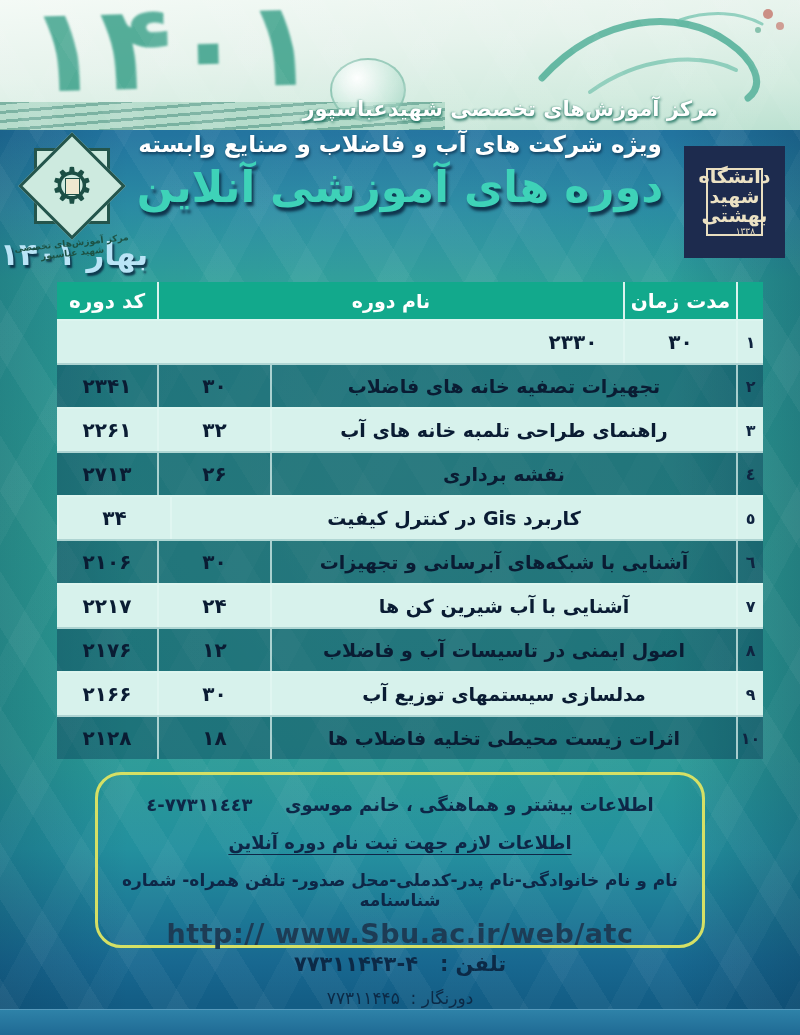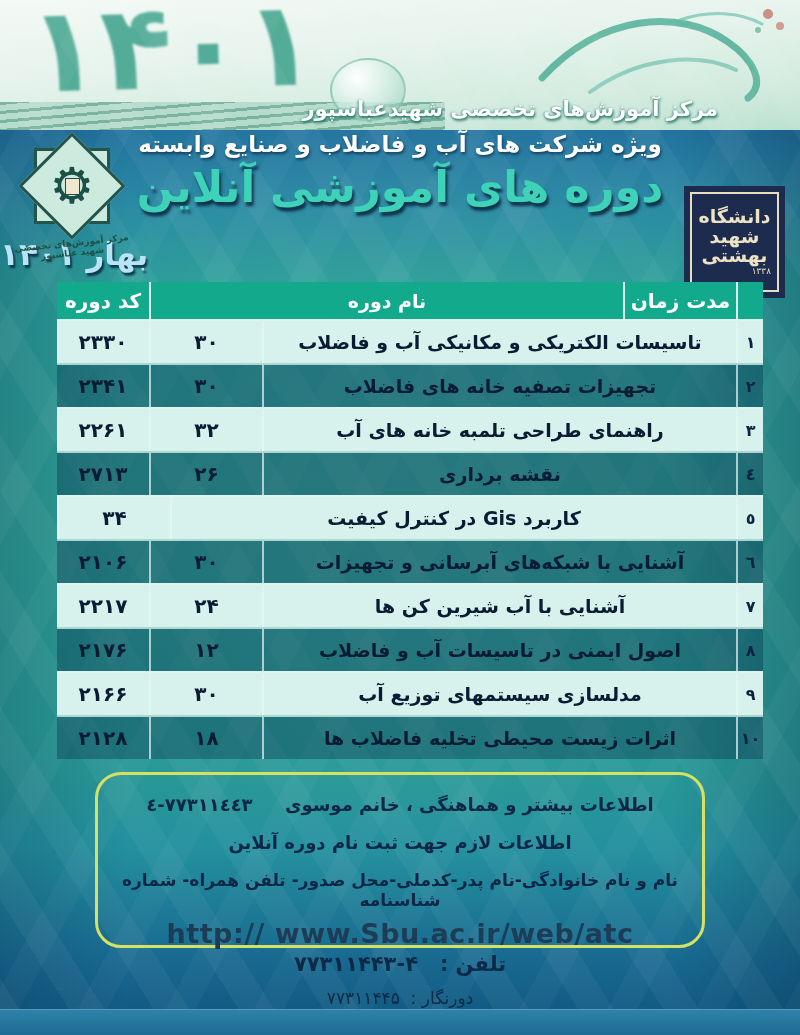--- a/index.html
+++ b/index.html
@@ -66,47 +66,47 @@
   
   .logo-left { position:absolute; left:14px; top:140px; width:116px; height:124px; direction:ltr; }
   .star-wrap { position:relative; width:92px; height:92px; margin:0 auto; }
   .star-sq { position:absolute; inset:8px; background:#cdeadf; border:3px solid #24554c; }
   .star-sq.r45 { transform:rotate(45deg); }
   .gear { position:absolute; left:0; top:0; width:92px; height:92px; display:flex; align-items:center; justify-content:center;
           font-size:50px; color:#1c4f45; }
   .gear-core { position:absolute; left:39px; top:38px; width:15px; height:17px; background:#efe8cf; border:1px solid #1c4f45; }
   .logo-caption { margin-top:6px; text-align:center; font-size:9px; font-weight:bold; color:#1d5244; transform:rotate(-6deg); }
 
-  .logo-right { position:absolute; left:684px; top:146px; width:101px; height:112px; background:#1d2b4e; padding:6px;margin-top:40px; }
+  .logo-right { position:absolute; left:684px; top:146px; width:101px; height:112px; background:#1d2b4e; padding:22px; }
   .lr-inner { width:100%; height:100%; border:2px solid #e9dfc0; display:flex; flex-direction:column;
               align-items:center; justify-content:center; color:#ece2c4; line-height:1.02; }
   .lr-line { font-size:19px; font-weight:bold; }
   .lr-year { font-size:9px; margin-top:2px; align-self:flex-start; padding-right:6px; }
 
   
   .table { position:absolute; right:auto; left:57px; top:282px; width:706px; direction:rtl; }
   .thead { display:flex; height:37px; background:#12a98c; color:#ffffff; font-weight:bold; font-size:20px; }
   .trow  { display:flex; height:44px; font-weight:bold; color:#0a1c33; border-top:2px solid rgba(222,246,240,0.75); }
   .trow.light { background:#d7f2ec; }
   .trow.dark  { background:rgba(8,49,78,0.38); }
   .cell { display:flex; align-items:center; justify-content:center; }
   .c-num  { width:27px; font-size:16px; color:#0f2440; }
   .c-name { flex:1; font-size:19px; }
   .c-dur  { width:113px; font-size:20px; }
-  .c-code { width:92px; font-size:20px; }
+  .c-code { width:100px; font-size:20px; }
   .thead .c-num, .thead .c-name, .thead .c-dur { border-left:2px solid rgba(255,255,255,0.85); }
   .trow .c-num, .trow .c-name, .trow .c-dur { border-left:2px solid rgba(228,248,244,0.7); }
 
   
   .footer-box {
     position:absolute; left:95px; top:772px; width:610px; height:176px;
     border:3px solid #d5e065; border-radius:26px; text-align:center; color:#0e2747;
   }
   .fb-line1 { margin-top:19px; font-size:18px; font-weight:bold; }
-  .fb-line2 { margin-top:17px; font-size:18px; font-weight:bold; text-underline-offset:5px; }
+  .fb-line2 { margin-top:17px; font-size:18px; font-weight:bold; text-decoration:underline; text-underline-offset:5px; }
   .fb-line3 { margin-top:17px; font-size:17px; font-weight:bold; }
   .fb-url   { margin-top:8px; font-size:27px; font-weight:bold; color:#1d3c55; direction:ltr; letter-spacing:0.5px; }
   .num-ltr  { direction:ltr; unicode-bidi:isolate; display:inline-block; margin-right:26px; }
 
   .phone-line { position:absolute; top:952px; left:0; width:100%; text-align:center;
                 font-size:21px; font-weight:bold; color:#0c2946; }
   .fax-line   { position:absolute; top:988px; left:0; width:100%; text-align:center;
                 font-size:17px; font-weight:normal; color:#0c2946; }
   .phone-num  { direction:ltr; unicode-bidi:isolate; display:inline-block; }
 
@@ -165,21 +165,20 @@
   <div class="table">
     <div class="thead">
       <div class="cell c-num"></div>
       <div class="cell c-dur">مدت زمان</div>
       <div class="cell c-name">نام دوره</div>
       <div class="cell c-code">کد دوره</div>
     </div>
     <div>
         <div class="trow light">
       <div class="cell c-num">۱</div>
-      <div class="cell c-name">تاسیسات الکتریکی و مکانیکی آب و فاضلاب</div>
       <div class="cell c-dur">۳۰</div>
       <div class="cell c-code">۲۳۳۰</div>
     </div>
         <div class="trow dark">
       <div class="cell c-num">۲</div>
       <div class="cell c-name">تجهیزات تصفیه خانه های فاضلاب</div>
       <div class="cell c-dur">۳۰</div>
       <div class="cell c-code">۲۳۴۱</div>
     </div>
         <div class="trow light">

